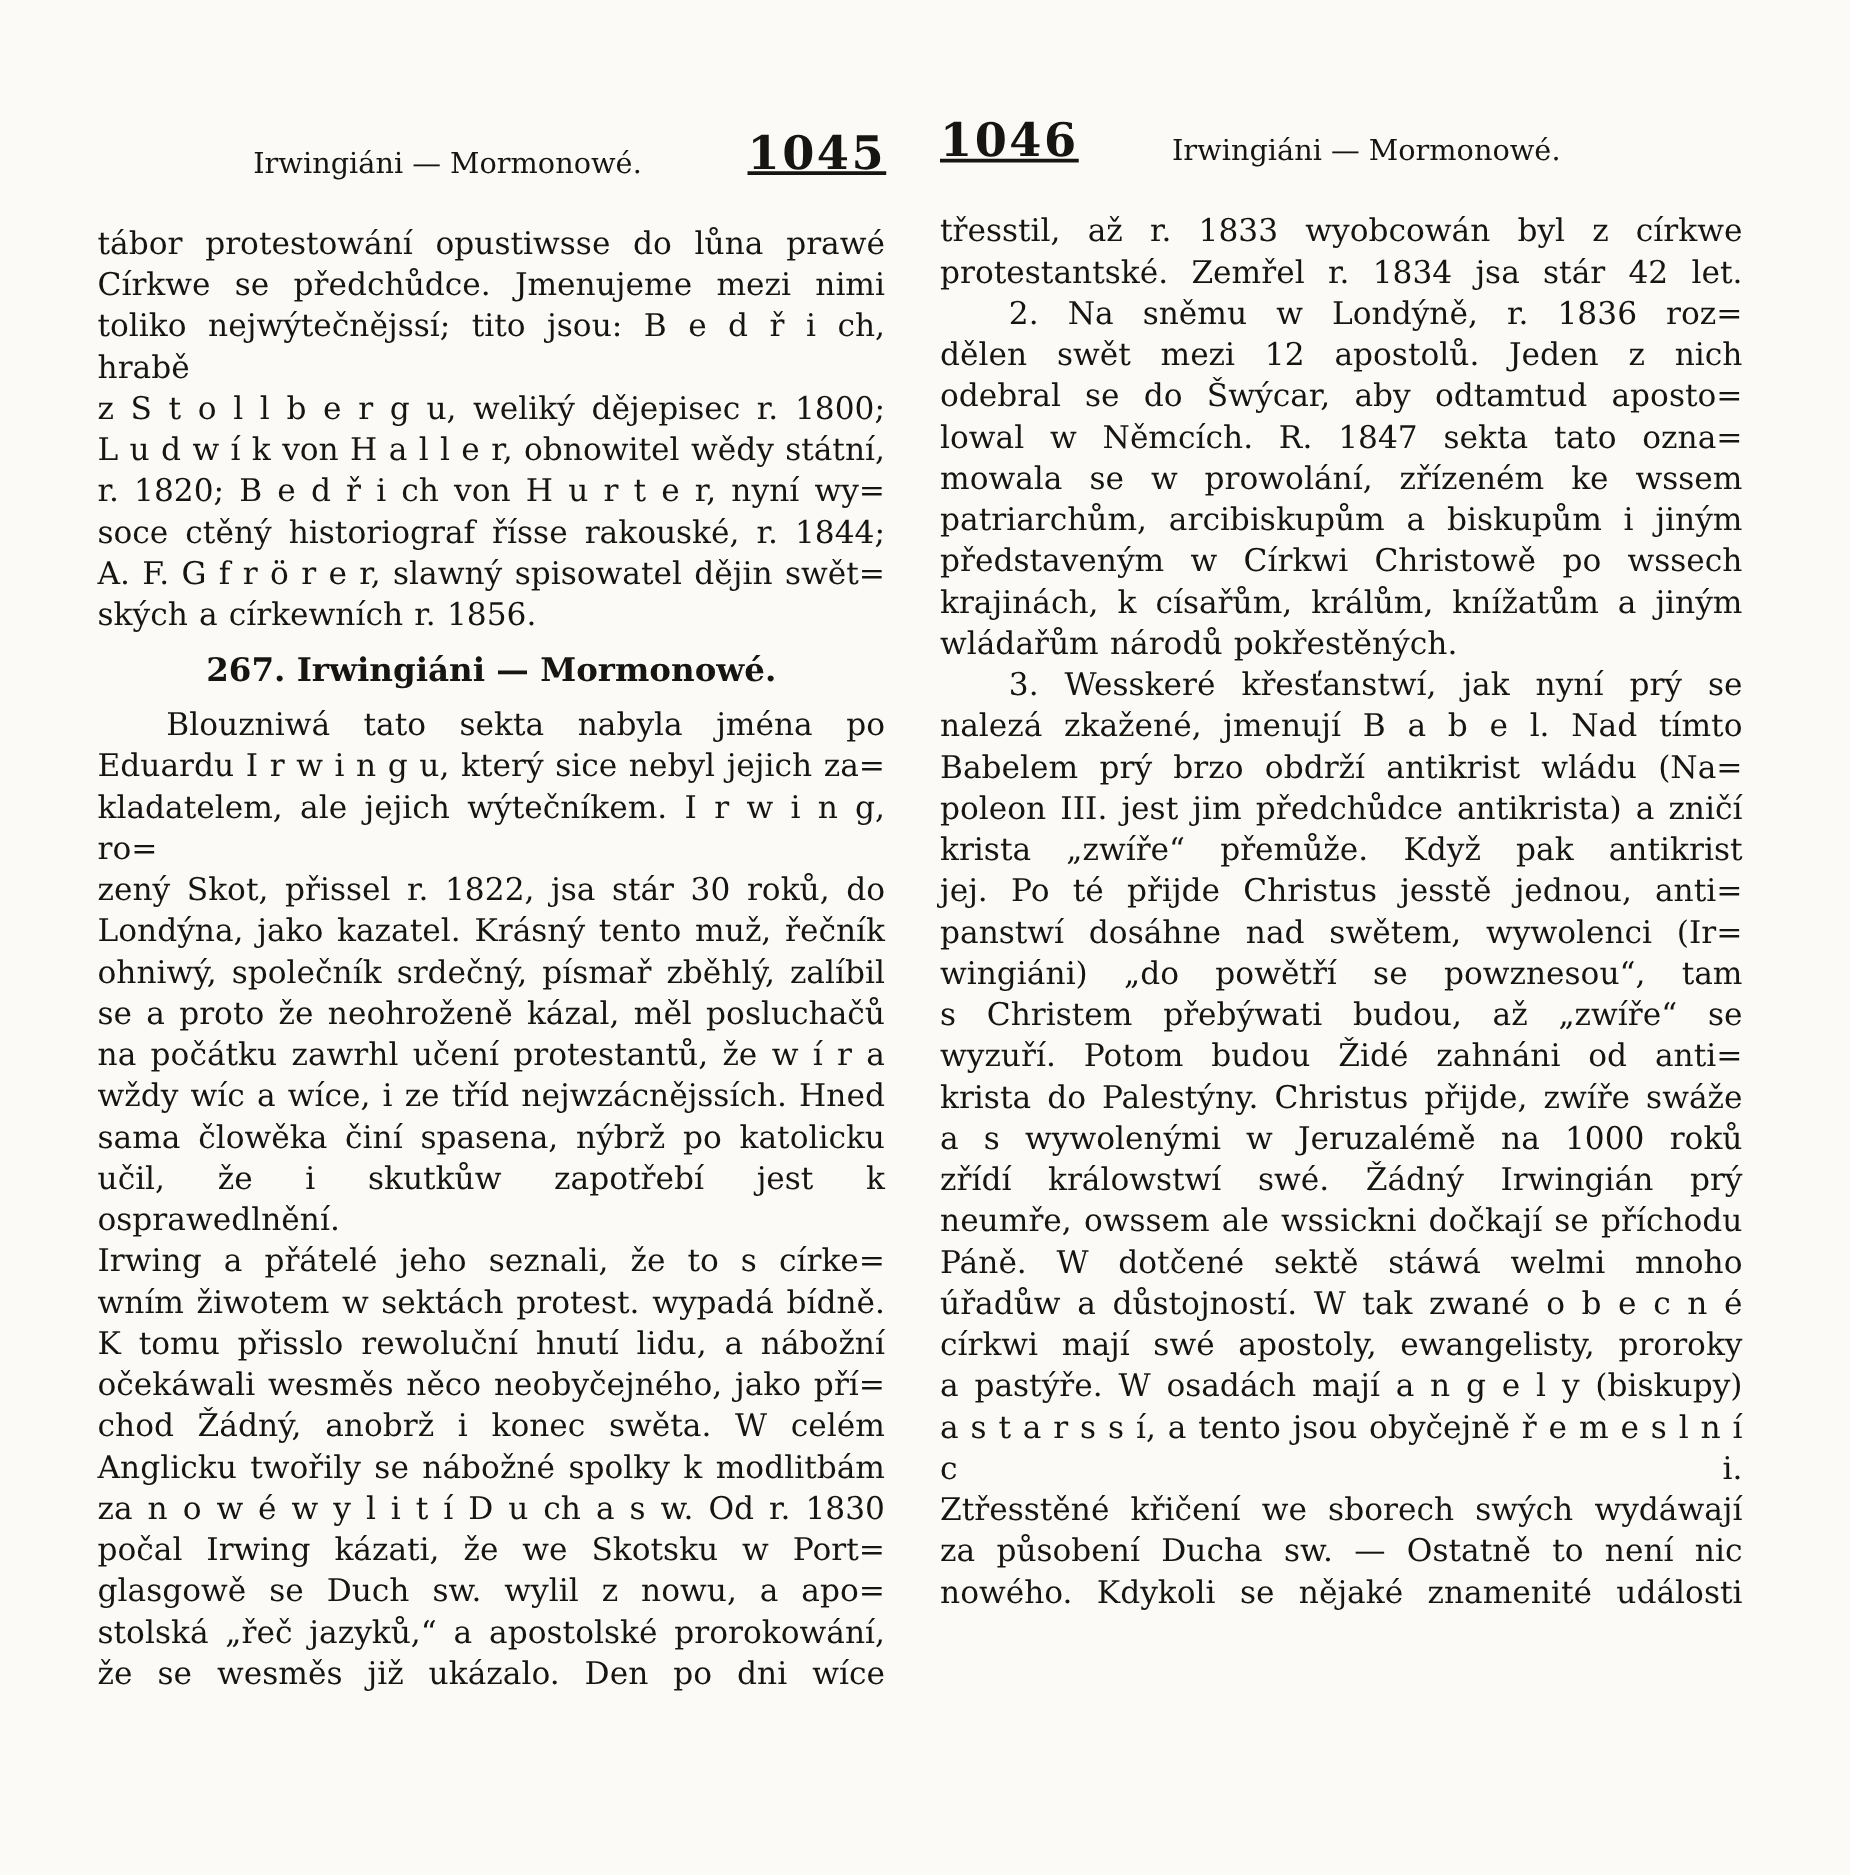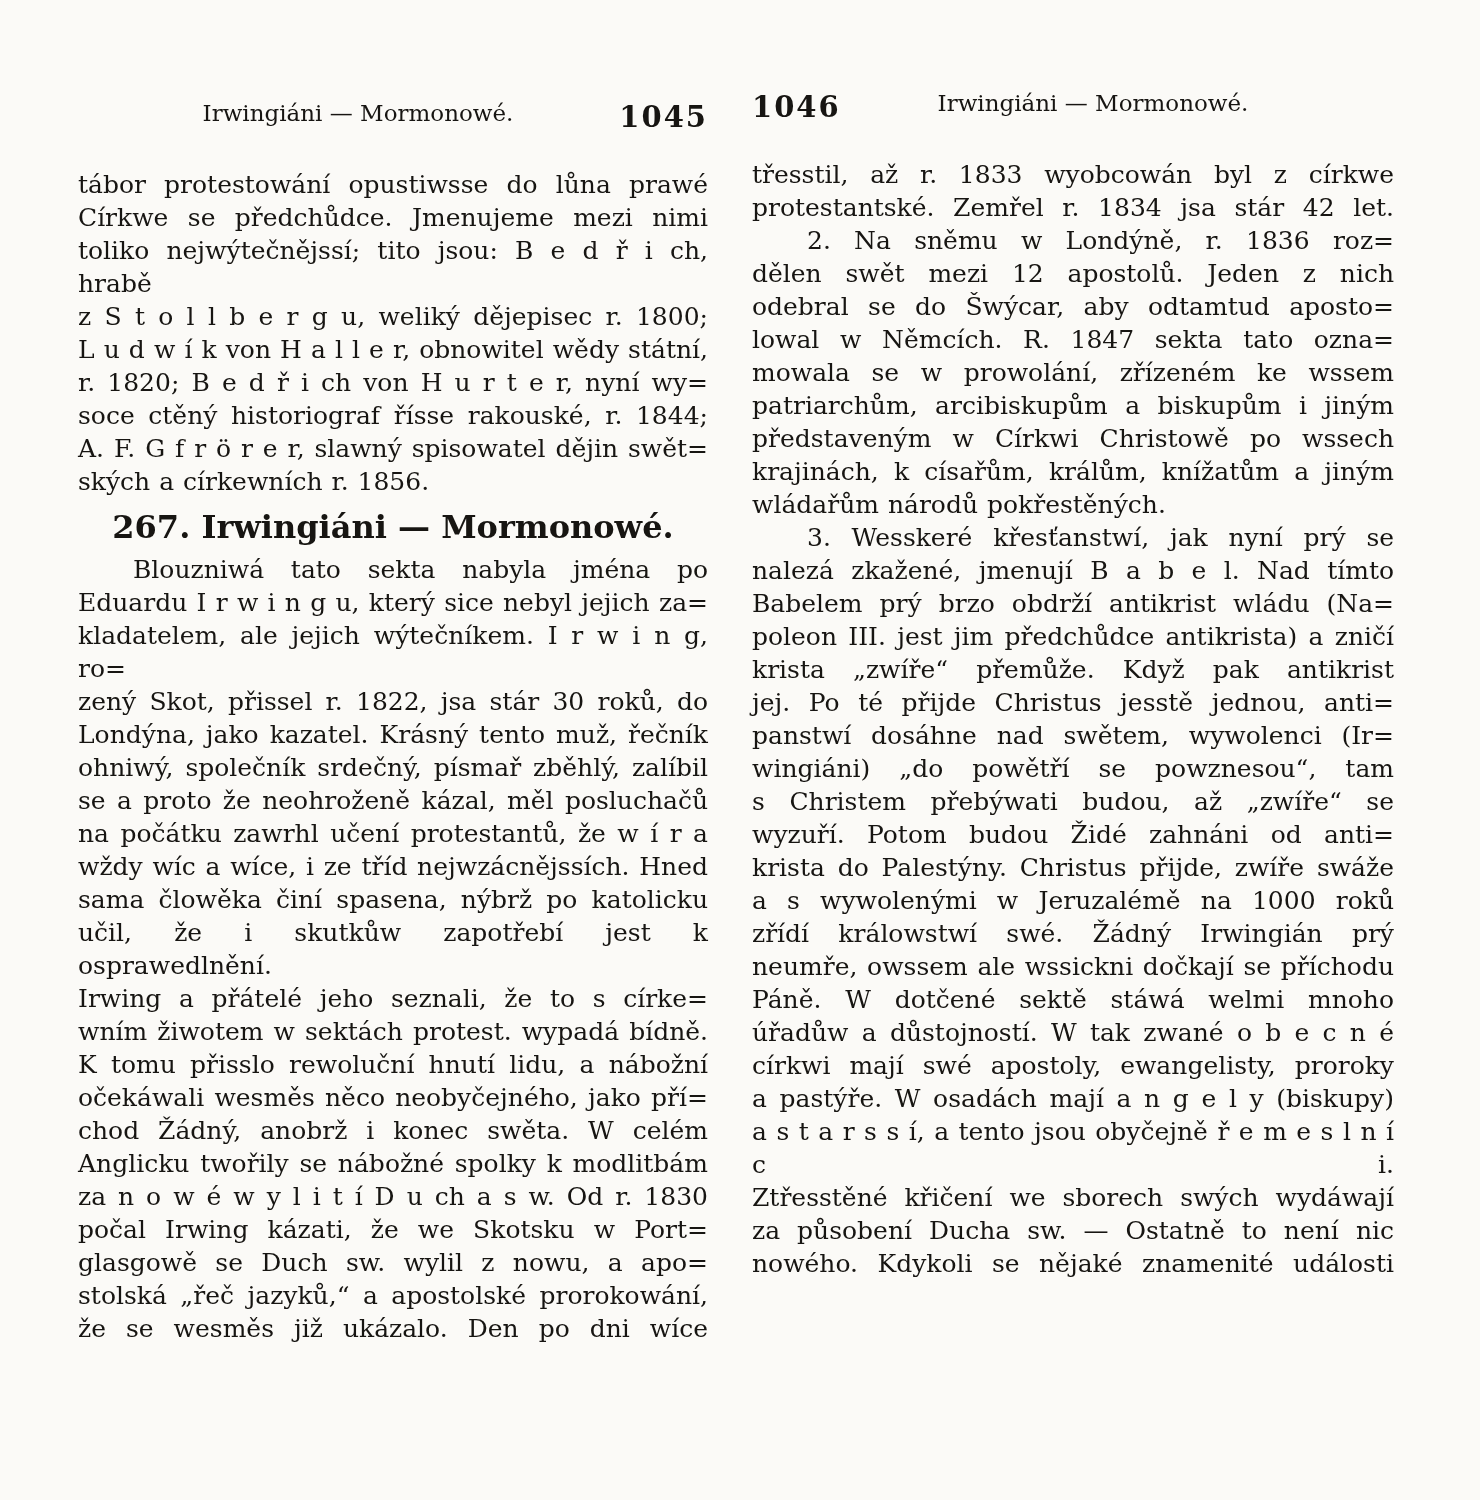--- a/index.html
+++ b/index.html
@@ -16,28 +16,29 @@
     overflow: hidden;
   }
   .page {
     position: absolute;
   }
   .page-left  { left: 78px;  top: 100px; width: 630px; }
   .page-right { left: 752px; top: 90px;  width: 642px; }
 
   .running-header {
     display: flex;
-    align-items: flex-start;
+    align-items: flex-end;
     font-size: 23px;
     margin-bottom: 34px;
   }
   .running-header .folio {
     font-weight: bold;
-    font-size: 29px;
+    font-size: 37px;
     letter-spacing: 2px;
+    text-decoration: underline;
   }
   .page-left .running-header .header-title {
     flex: 1;
     text-align: center;
     padding-left: 40px;
   }
   .page-left .running-header .folio {
     width: 110px;
     text-align: right;
   }
@@ -65,21 +66,21 @@
   }
   .line.indent { text-indent: 55px; }
   .line.end {
     -moz-text-align-last: left;
     text-align-last: left;
   }
   .section-heading {
     text-align: center;
     text-align-last: center;
     font-weight: bold;
-    font-size: 32px;
+    font-size: 26px;
     margin: 13px 0 9px 0;
   }
 </style>
 </head>
 <body>
 
 <section class="page page-left">
   <header class="running-header">
     <span class="header-title">Irwingiáni — Mormonowé.</span>
     <span class="folio">1045</span>

